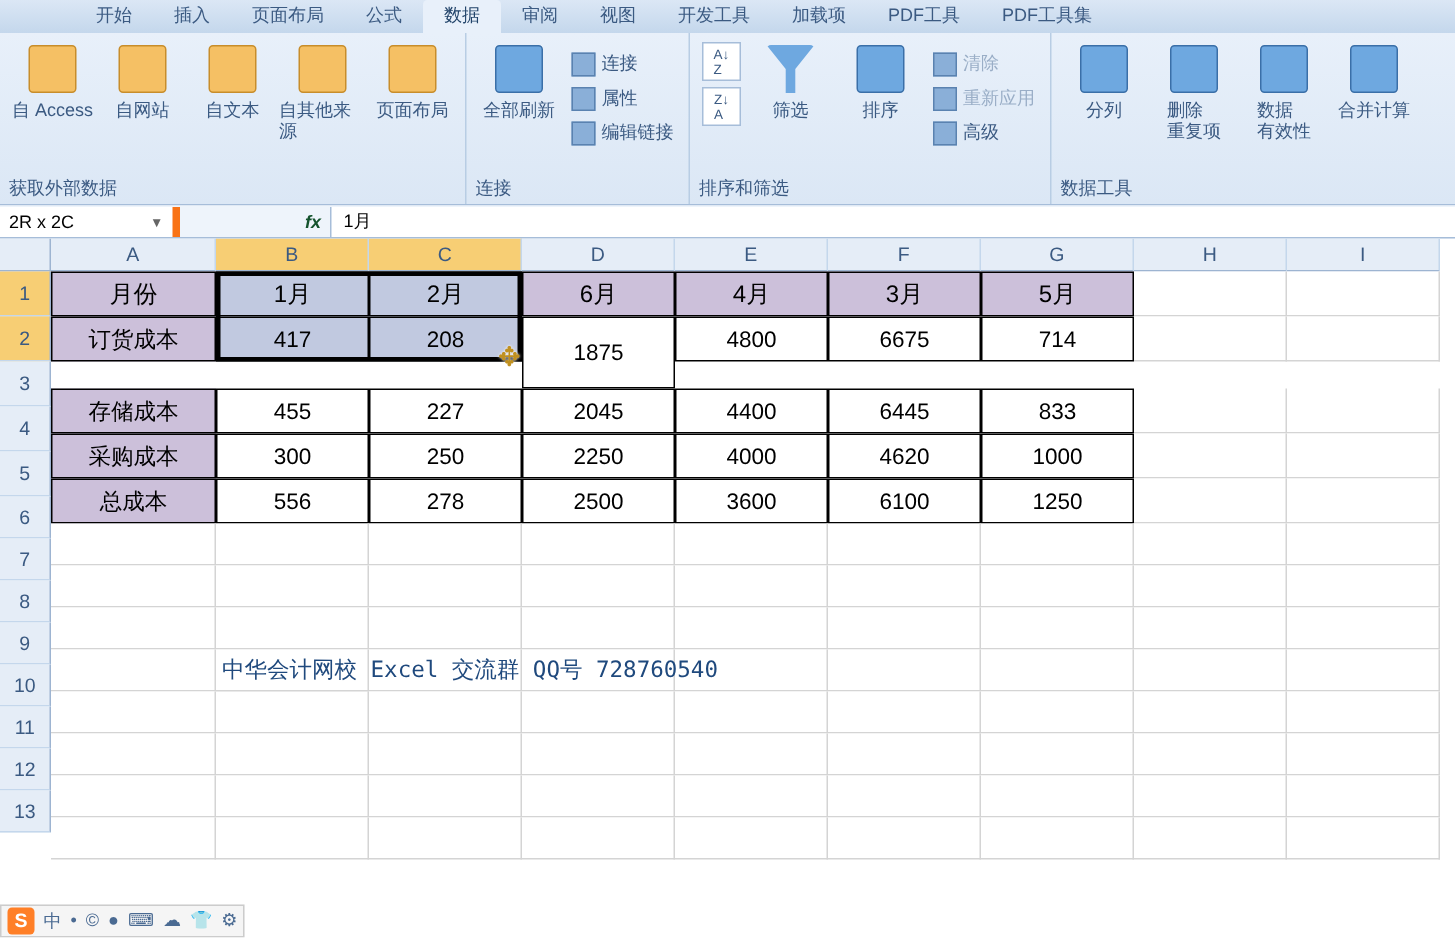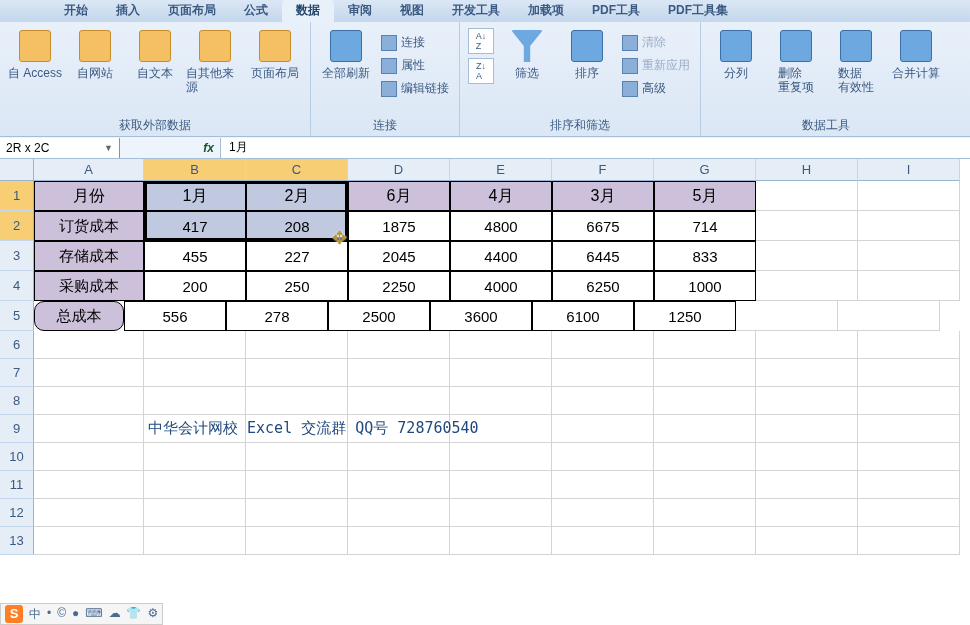--- a/index.html
+++ b/index.html
@@ -1,41 +1,41 @@
 <!DOCTYPE html>
 <html><head>
 <meta charset="utf-8">
 <style>
 * { box-sizing: border-box; margin: 0; padding: 0; font-family: "Microsoft YaHei", "SimSun", Arial, sans-serif; }
 body { width: 970px; height: 625px; overflow: hidden; background: #fff; position: relative; }
 
 
 .tabs { height: 22px; display: flex; padding-left: 50px; background: linear-gradient(#dbe7f5,#c4d7ec); font-size: 12px; }
-.tab { padding: 2px 14px 0 14px; color: #3b5a82; cursor: pointer; font-weight: bold; }
+.tab { padding: 2px 14px 0 14px; color: #3b5a82; cursor: pointer; }
 .tab.active { background: #e8f0fa; border-radius: 3px 3px 0 0; color: #22446a; }
 
 
 .ribbon { height: 115px; background: linear-gradient(#e8f0fa,#dbe7f5); border-bottom: 1px solid #a6bdd9; display: flex; }
 .group { border-right: 1px solid #b8cde4; display: flex; flex-direction: column; padding: 4px 6px 0 6px; }
 .group-body { flex: 1; display: flex; align-items: flex-start; gap: 2px; }
-.group-label { text-align: center; font-size: 12px; color: #3b5a82; padding: 2px 0; }
+.group-label { font-size: 12px; color: #3b5a82; padding: 2px 0; }
 .big-btn { display: flex; flex-direction: column; align-items: center; width: 58px; padding-top: 4px; cursor: pointer; }
 .big-btn .ico { width: 32px; height: 32px; background: #f5c064; border: 1px solid #c88d2b; border-radius: 3px; position: relative; }
 .big-btn .ico.blue { background: #6ea8e0; border-color: #3a6fa8; }
 .big-btn .ico.funnel { background: #6ea8e0; border-color: #3a6fa8; clip-path: polygon(0 0,100% 0,60% 50%,60% 100%,40% 100%,40% 50%); border:none; }
 .big-btn .lbl { font-size: 12px; color: #3b5a82; text-align: left; margin-top: 4px; line-height: 14px; }
 .small-list { display: flex; flex-direction: column; gap: 2px; padding-top: 6px; }
 .small-btn { display: flex; align-items: center; gap: 4px; font-size: 12px; color: #3b5a82; padding: 2px 4px; cursor: pointer; }
 .small-btn.dim { color: #9aaec7; }
 .small-btn .sico { width: 16px; height: 16px; background: #8aafd8; border: 1px solid #5a82b0; }
 .az { width: 26px; height: 26px; border: 1px solid #a6bdd9; background: #fff; font-size: 9px; display: flex; flex-direction: column; align-items: center; justify-content: center; color: #3b5a82; margin: 2px; cursor:pointer; }
 
 
 .fbar { height: 22px; border-bottom: 1px solid #a6bdd9; display: flex; align-items: center; background: #eef4fb; font-size: 12px; }
-.namebox { width: 120px; border-right: 1px solid #f97316; padding: 0 6px; background: #fff; height: 20px; display: flex; align-items: center; }
+.namebox { width: 120px; border-right: 5px solid #f97316; padding: 0 6px; background: #fff; height: 20px; display: flex; align-items: center; }
 .namebox .dd { margin-left: auto; font-size: 9px; color: #666; }
 .fbar-btns { width: 100px; display: flex; align-items: center; justify-content: flex-end; padding-right: 6px; gap: 6px; color: #666; }
 .fx { font-style: italic; font-weight: bold; color: #14532d; }
 .finput { flex: 1; padding: 0 8px; background: #fff; height: 20px; display: flex; align-items: center; border-left: 1px solid #a6bdd9; }
 
 
 .grid-wrap { position: relative; height: 444px; overflow: hidden; }
 .corner { position: absolute; left:0; top:0; width:34px; height:22px; background: #e5edf7; border-right:1px solid #9db4d1; border-bottom:1px solid #9db4d1; }
 .colheads { position: absolute; left:34px; top:0; height:22px; display:flex; }
 .ch { border-right:1px solid #c4d7ec; border-bottom:1px solid #9db4d1; background:#e5edf7; text-align:center; font-size:13px; color:#3b5a82; line-height:22px; }
@@ -226,51 +226,51 @@
         <div class="cell hdr" style="width: 102px; height: 30px;">4月</div>
         <div class="cell hdr" style="width: 102px; height: 30px;">3月</div>
         <div class="cell hdr" style="width: 102px; height: 30px;">5月</div>
         <div class="cell" style="width: 102px; height: 30px;"></div>
         <div class="cell" style="width: 102px; height: 30px;"></div>
       </div>
       <div class="row">
         <div class="cell labcell" style="width: 110px; height: 30px;">订货成本</div>
         <div class="cell bord selected" style="width: 102px; height: 30px;">417</div>
         <div class="cell bord selected" style="width: 102px; height: 30px;">208</div>
-        <div class="cell bord" style="width: 102px; height: 30px;">1875</div>
+        <div class="cell bord" style="width: 102px; height: 48px;">1875</div>
         <div class="cell bord" style="width: 102px; height: 30px;">4800</div>
         <div class="cell bord" style="width: 102px; height: 30px;">6675</div>
         <div class="cell bord" style="width: 102px; height: 30px;">714</div>
         <div class="cell" style="width: 102px; height: 30px;"></div>
         <div class="cell" style="width: 102px; height: 30px;"></div>
       </div>
       <div class="row">
         <div class="cell labcell" style="width: 110px; height: 30px;">存储成本</div>
         <div class="cell bord" style="width: 102px; height: 30px;">455</div>
         <div class="cell bord" style="width: 102px; height: 30px;">227</div>
         <div class="cell bord" style="width: 102px; height: 30px;">2045</div>
         <div class="cell bord" style="width: 102px; height: 30px;">4400</div>
         <div class="cell bord" style="width: 102px; height: 30px;">6445</div>
         <div class="cell bord" style="width: 102px; height: 30px;">833</div>
         <div class="cell" style="width: 102px; height: 30px;"></div>
         <div class="cell" style="width: 102px; height: 30px;"></div>
       </div>
       <div class="row">
         <div class="cell labcell" style="width: 110px; height: 30px;">采购成本</div>
-        <div class="cell bord" style="width: 102px; height: 30px;">200</div>
+        <div class="cell bord" style="width: 102px; height: 30px;">300</div>
         <div class="cell bord" style="width: 102px; height: 30px;">250</div>
         <div class="cell bord" style="width: 102px; height: 30px;">2250</div>
         <div class="cell bord" style="width: 102px; height: 30px;">4000</div>
-        <div class="cell bord" style="width: 102px; height: 30px;">6250</div>
+        <div class="cell bord" style="width: 102px; height: 30px;">4620</div>
         <div class="cell bord" style="width: 102px; height: 30px;">1000</div>
         <div class="cell" style="width: 102px; height: 30px;"></div>
         <div class="cell" style="width: 102px; height: 30px;"></div>
       </div>
       <div class="row">
-        <div class="cell labcell" style="width: 90px; height: 30px; border-radius: 10px;">总成本</div>
+        <div class="cell labcell" style="width: 110px; height: 30px;">总成本</div>
         <div class="cell bord" style="width: 102px; height: 30px;">556</div>
         <div class="cell bord" style="width: 102px; height: 30px; text-align: right;">278</div>
         <div class="cell bord" style="width: 102px; height: 30px;">2500</div>
         <div class="cell bord" style="width: 102px; height: 30px;">3600</div>
         <div class="cell bord" style="width: 102px; height: 30px;">6100</div>
         <div class="cell bord" style="width: 102px; height: 30px;">1250</div>
         <div class="cell" style="width: 102px; height: 30px;"></div>
         <div class="cell" style="width: 102px; height: 30px;"></div>
       </div>
       <div class="row">

